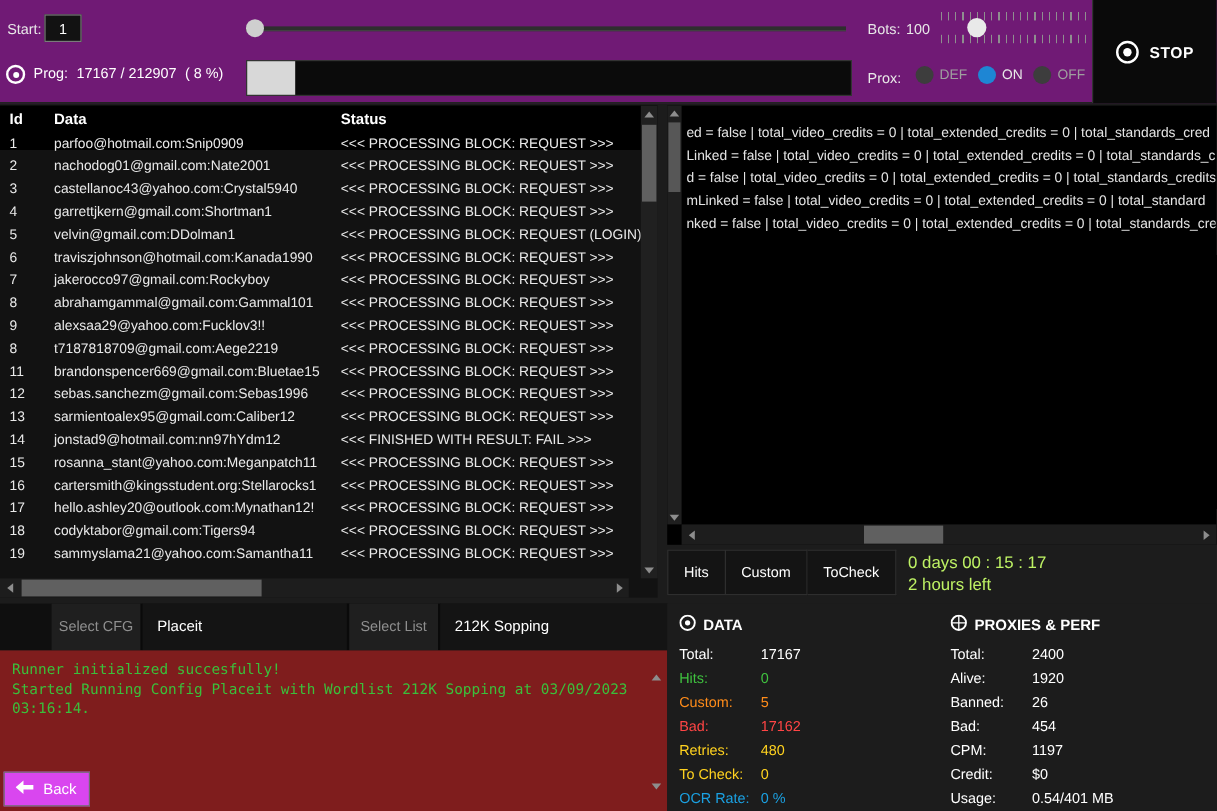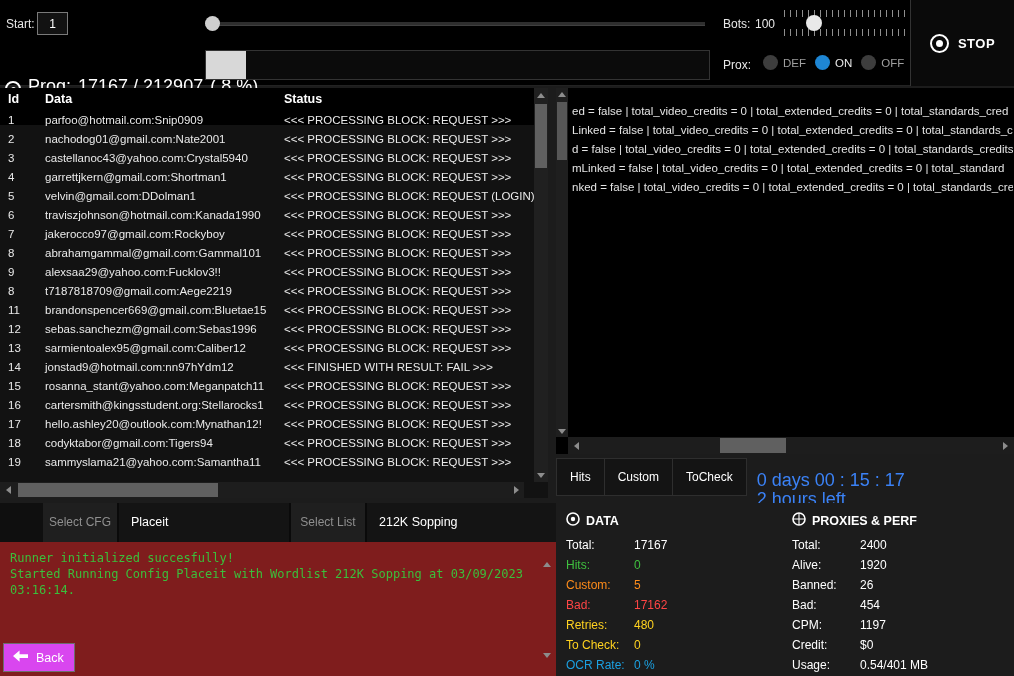--- a/index.html
+++ b/index.html
@@ -1,37 +1,37 @@
 <!DOCTYPE html>
 <html><head>
 <meta charset="utf-8">
 <style>
   * { margin:0; padding:0; box-sizing:border-box; }
   body { background:#2a2a2a; font-family:"Liberation Sans","DejaVu Sans",sans-serif; }
   #root { position:relative; width:1014px; height:676px; background:#1c1c1c; color:#fff; overflow:hidden; font-size:12px; }
 
   
-  .topbar { position:absolute; left:0; top:0; width:1014px; height:86px; background:#000000; border-bottom:1px solid #222; }
+  .topbar { position:absolute; left:0; top:0; width:1014px; height:86px; background:#701a75; border-bottom:1px solid #222; }
   .lbl { position:absolute; color:#e8e8e8; font-size:12px; white-space:nowrap; }
   .start-lbl { left:6px; top:17px; }
   .start-input { position:absolute; left:37px; top:12px; width:31px; height:23px; background:#121212; border:1px solid #7a7a7a; color:#fff; text-align:center; font-size:12px; font-family:inherit; }
   .slider1 { position:absolute; left:205px; top:15px; width:500px; height:18px; }
   .slider1 .track { position:absolute; top:7px; left:0; right:0; height:4px; background:#2e2e2e; border-bottom:1px solid #404040; }
   .slider1 .thumb { position:absolute; left:0; top:1px; width:15px; height:15px; border-radius:50%; background:#cfcfcf; }
   .bots-lbl { left:723px; top:17px; }
   .bots-val { left:755px; top:17px; }
   .bots-slider { position:absolute; left:784px; top:10px; width:121px; height:26px; }
   .tickrow { position:absolute; left:0; right:0; height:7px; background-image:repeating-linear-gradient(90deg,#8f8f8f 0 1px,transparent 1px 6px); }
   .tickrow.t { top:0; } .tickrow.b { bottom:0; }
   .bots-slider .thumb { position:absolute; left:22px; top:5px; width:16px; height:16px; border-radius:50%; background:#e9e9e9; }
   .stop-panel { position:absolute; left:910px; top:0; width:104px; height:86px; background:#0a0a0a; border-left:1px solid #333; display:flex; align-items:center; justify-content:center; gap:9px; cursor:pointer; }
   .ring-icon { width:19px; height:19px; border:2px solid #fff; border-radius:50%; display:flex; align-items:center; justify-content:center; flex:none; }
   .ring-icon .dot { width:7px; height:7px; background:#fff; border-radius:50%; }
   .stop-lbl { font-size:13px; font-weight:bold; letter-spacing:.5px; }
-  .prog-group { position:absolute; left:5px; top:54px; display:flex; align-items:flex-end; gap:7px; font-size:18px;margin-top:22px; }
+  .prog-group { position:absolute; left:5px; top:54px; display:flex; align-items:flex-start; gap:7px; font-size:12px; }
   .prog-ring { width:16px; height:16px; border:2px solid #fff; border-radius:50%; display:flex; align-items:center; justify-content:center; }
   .prog-ring .dot { width:5px; height:5px; background:#fff; border-radius:50%; }
   .progress-bar { position:absolute; left:205px; top:50px; width:505px; height:30px; background:#0b0b0b; border:1px solid #333; }
   .progress-fill { height:100%; width:8%; background:#d8d8d8; }
   .prox-lbl { left:723px; top:58px; }
   .radio-group { position:absolute; left:763px; top:55px; display:flex; align-items:center; gap:9px; }
   .radio { display:flex; align-items:center; gap:5px; cursor:pointer; }
   .radio .rc { width:15px; height:15px; border-radius:50%; background:#3d3d3d; flex:none; }
   .radio.selected .rc { background:#1e86d4; }
   .radio .rl { color:#9f9f9f; font-size:11.5px; }
@@ -71,21 +71,21 @@
   .logline { height:19px; line-height:19px; font-size:11.5px; color:#e4e4e4; white-space:nowrap; overflow:hidden; }
   .rp-hscroll { position:absolute; left:12px; right:0; bottom:0; height:17px; background:#1d1d1d; }
   .rp-hscroll .sbtn { top:0; width:17px; height:17px; }
   .rp-hscroll .h-thumb { position:absolute; left:152px; top:1px; height:15px; width:66px; background:#606060; }
 
   
   .tabs-row { position:absolute; left:556px; top:458px; width:458px; height:45px; display:flex; align-items:flex-start; }
   .tabs { display:flex; height:38px; }
   .tab { padding:0 13px; line-height:36px; text-align:center; font-size:12px; color:#fff; background:#141414; border:1px solid #2e2e2e; border-left:none; cursor:pointer; white-space:nowrap; }
   .tab:first-child { border-left:1px solid #2e2e2e; }
-  .timer-block { margin-left:10px; padding-top:1px; font-size:18px; color:#3b82f6; line-height:19px; white-space:nowrap;margin-top:12px; }
+  .timer-block { margin-left:10px; padding-top:1px; font-size:14px; color:#bef264; line-height:19px; white-space:nowrap; }
 
   
   .config-bar { position:absolute; left:0; top:503px; width:556px; height:39px; display:flex; background:#0f0f0f;padding-left:43px; }
   .cfg-btn, .list-btn { width:76px; background:#1f1f1f; color:#8f8f8f; line-height:39px; text-align:center; font-size:12px; border-right:2px solid #0a0a0a; cursor:pointer; flex:none; }
   .cfg-name { width:172px; background:#141414; color:#fff; line-height:39px; padding-left:12px; font-size:12.5px; border-right:2px solid #0a0a0a; flex:none; }
   .list-name { flex:1; background:#141414; color:#fff; line-height:39px; padding-left:12px; font-size:12.5px; }
   .runner-log { position:absolute; left:0; top:542px; width:556px; height:134px; background:#7f1d1d; padding:8px 10px; font-family:"DejaVu Sans Mono","Liberation Mono",monospace; font-size:12px; line-height:16px; color:#3bbf3b; overflow:hidden; }
   .rl-up { position:absolute; left:543px; top:548px; }
   .rl-down { position:absolute; left:543px; top:658px; }
   .back-btn { position:absolute; left:3px; top:643px; width:72px; height:29px; background:#d946ef; border:1px solid #6e6e6e; display:flex; align-items:center; gap:8px; padding:0 9px; cursor:pointer; }

